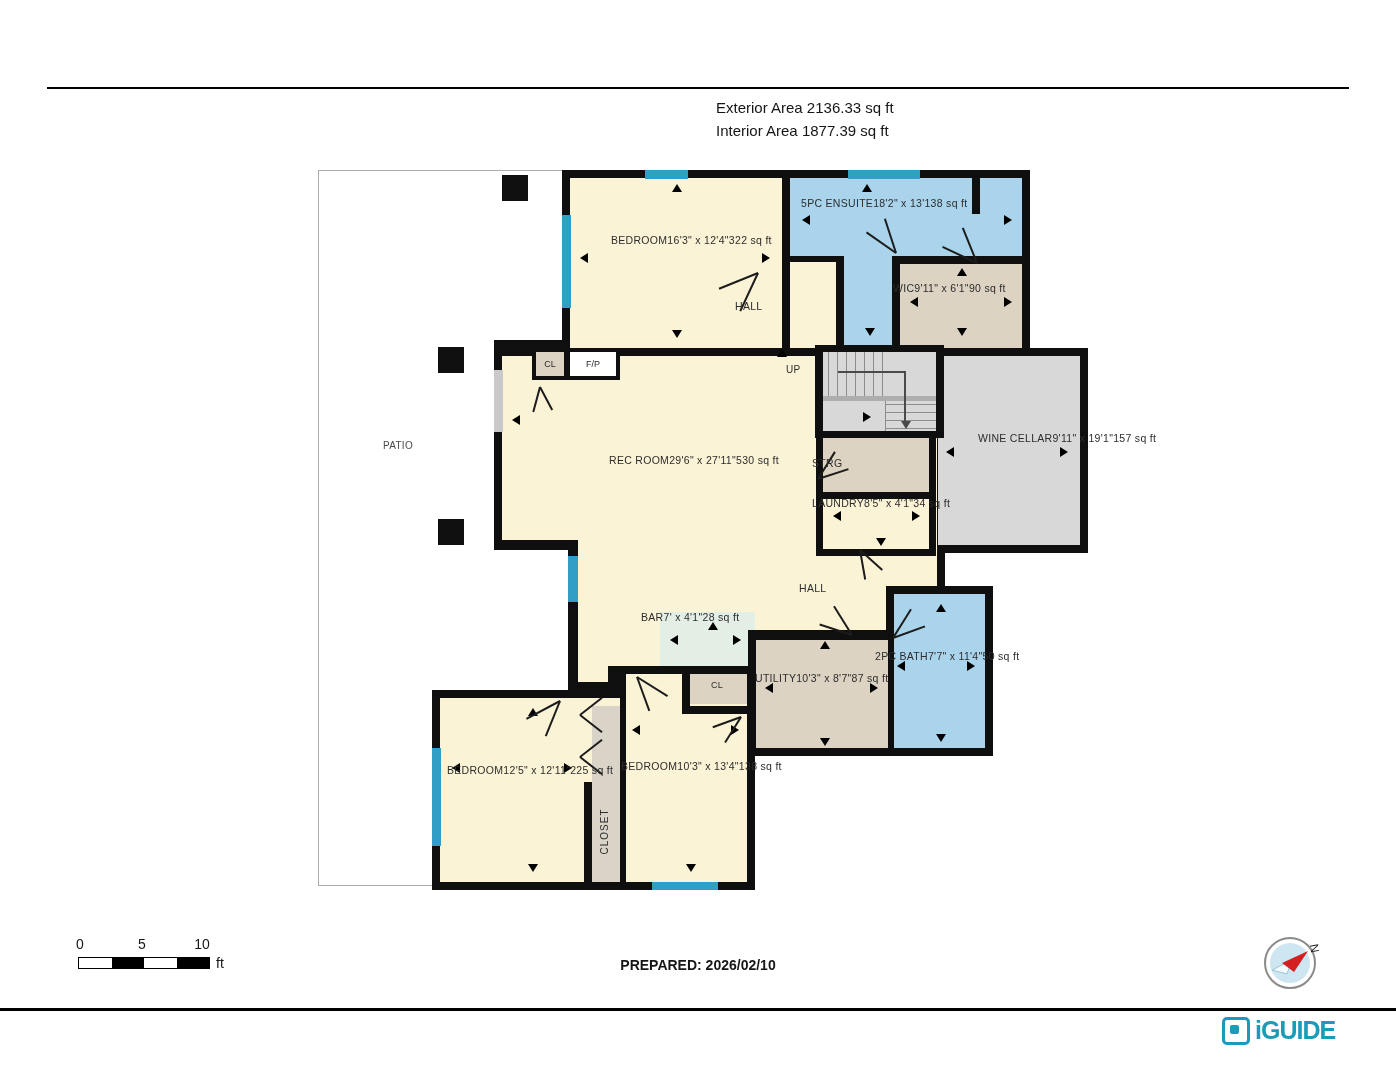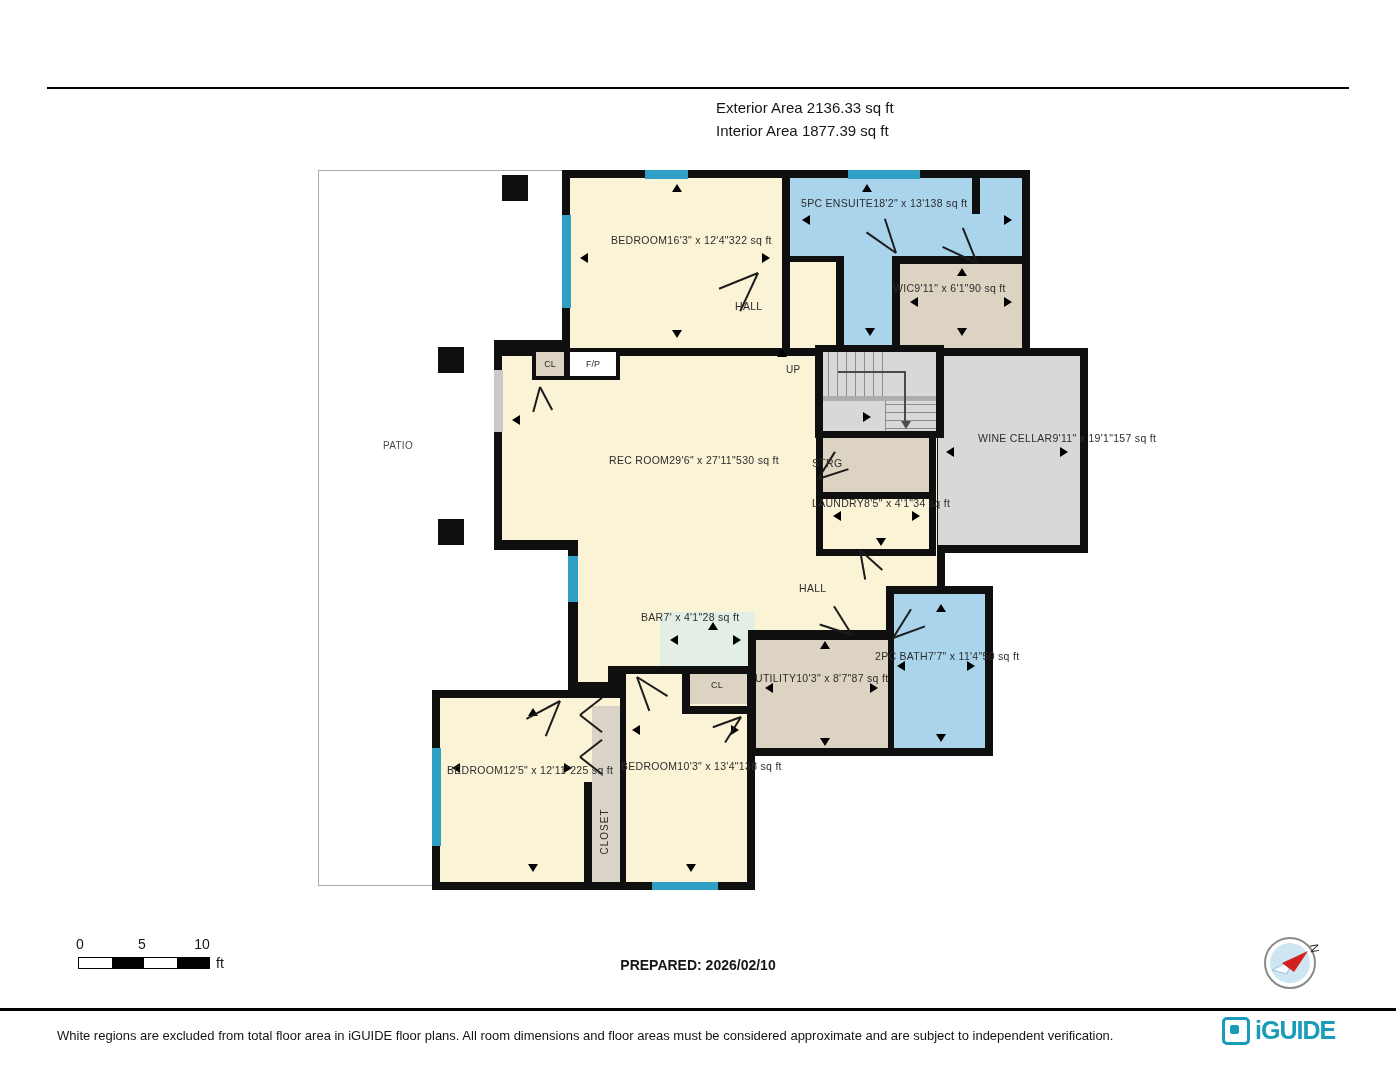--- a/index.html
+++ b/index.html
@@ -285,19 +285,18 @@
 
   <svg class="abs" style="left:1262px;top:934px" width="64" height="58">
     <circle cx="28" cy="29" r="25" fill="#fff" stroke="#8a8a8a" stroke-width="2"></circle>
     <circle cx="28" cy="29" r="20" fill="#cde6f2"></circle>
     <polygon points="10,36 30,26 25,40" fill="#f4fafc" stroke="#9fc4d6" stroke-width="1"></polygon>
     <polygon points="46,17 20,29 32,38" fill="#d42020"></polygon>
     <text x="50" y="16" font-size="12" font-family="Liberation Sans, sans-serif" fill="#222" transform="rotate(80 52 12)">N</text>
   </svg>
 
   <div class="abs frule"></div>
-  <div class="abs disclaimer">White regions are excluded from total floor area in iGUIDE floor plans. All room dimensions and floor areas must be considered approximate and are subject to independent verification.</div>
   <div class="abs brand">
     <span class="brand-icon"></span>
     <span class="brand-text">iGUIDE</span>
   </div>
 
 </div>
 
 </body></html>

